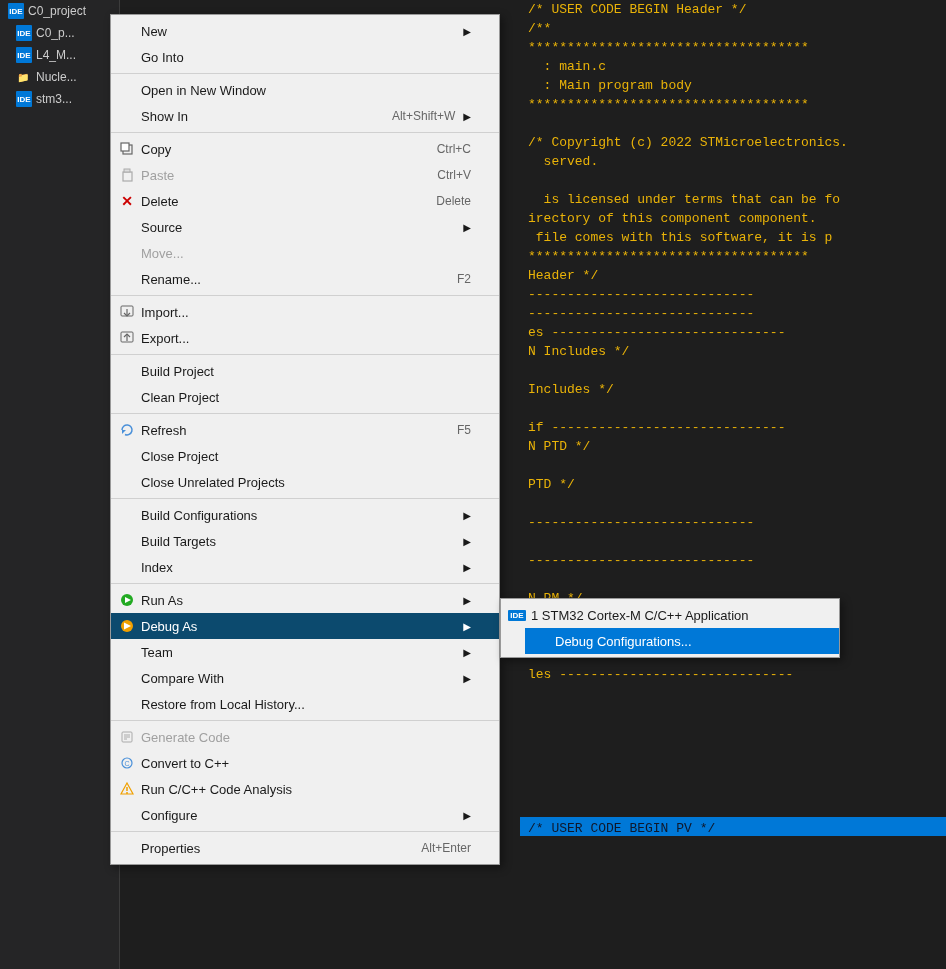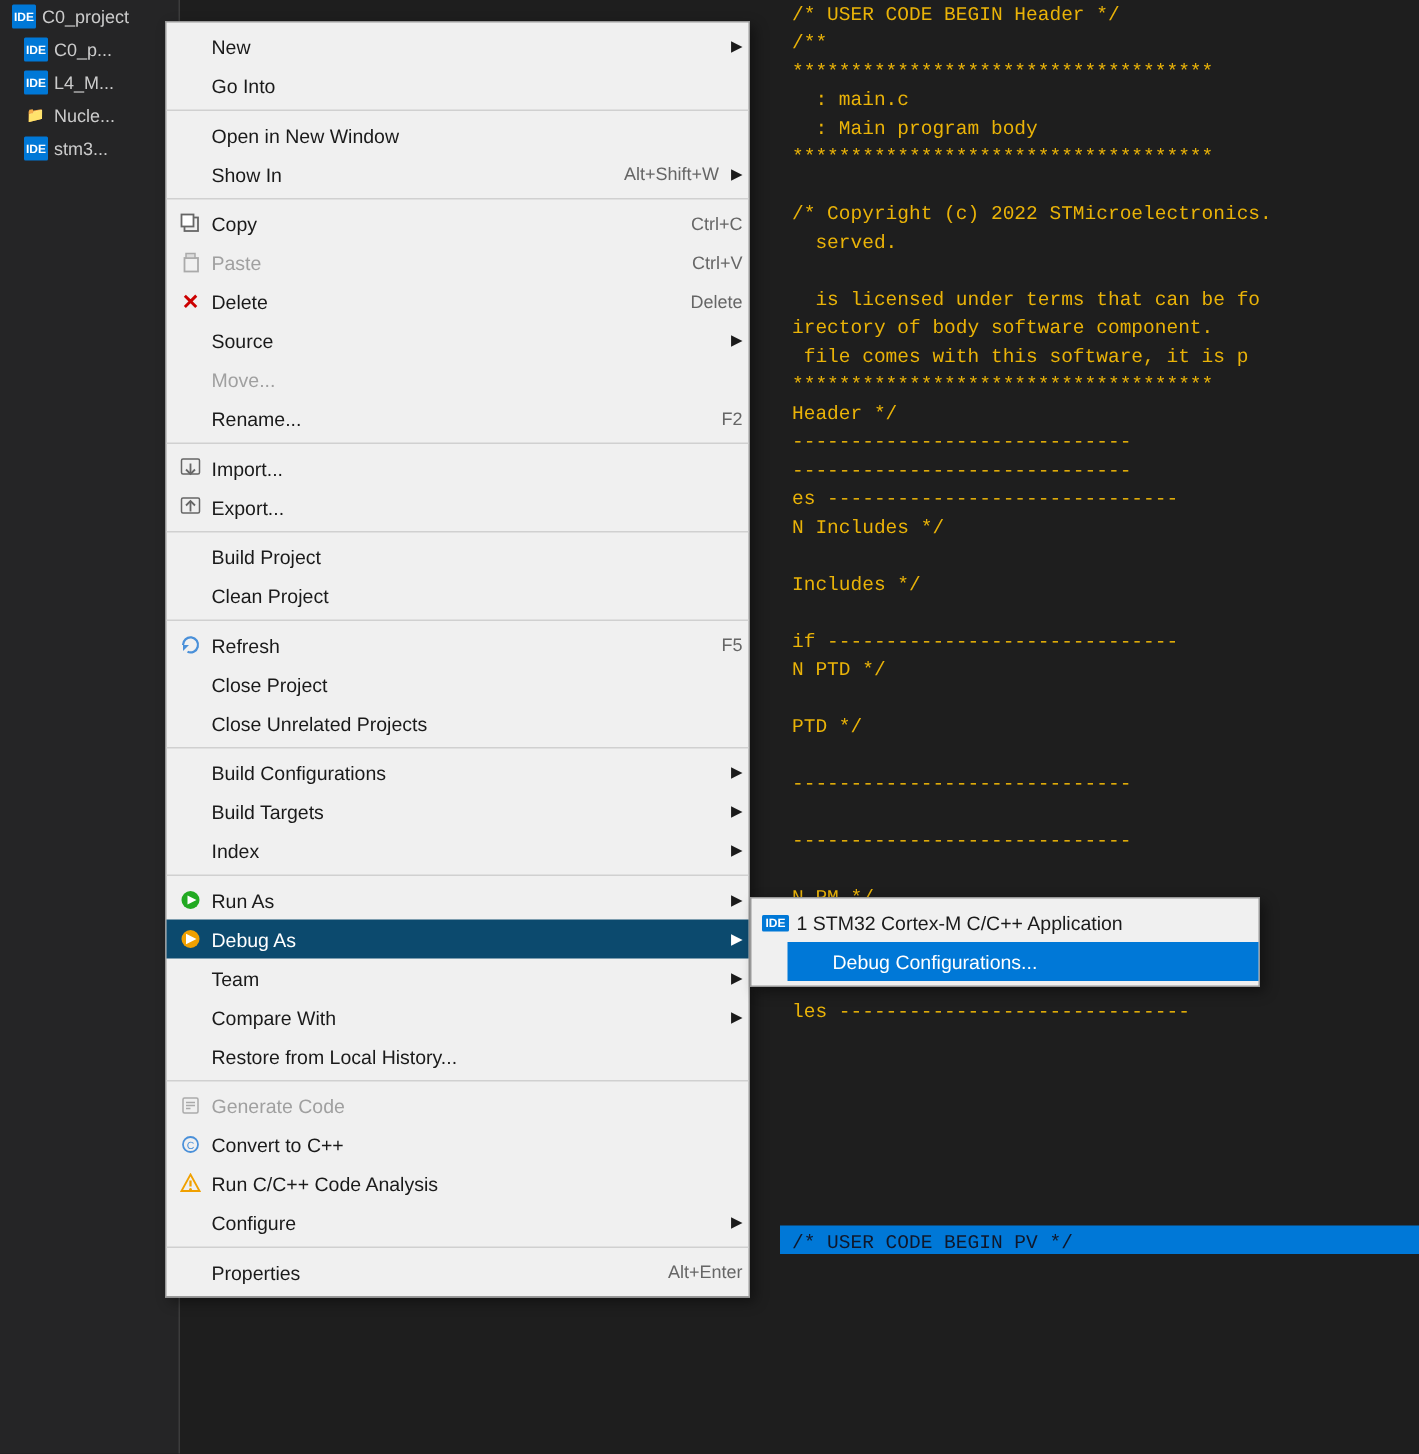--- a/index.html
+++ b/index.html
@@ -89,21 +89,21 @@
       border: 1px solid #999;
       box-shadow: 3px 3px 8px rgba(0,0,0,0.4);
       z-index: 100;
       padding: 3px 0;
     }
 
     .menu-item {
       display: flex;
       align-items: center;
       height: 26px;
-      padding: 0 4px 0 30px;
+      padding: 0 28px 0 30px;
       cursor: pointer;
       color: #1a1a1a;
       position: relative;
     }
 
     .menu-item.disabled {
       color: #a0a0a0;
     }
 
     .menu-item.highlighted {
@@ -234,21 +234,21 @@
   <div class="code-line">/**</div>
   <div class="code-line">************************************</div>
   <div class="code-line">&nbsp;&nbsp;: main.c</div>
   <div class="code-line">&nbsp;&nbsp;: Main program body</div>
   <div class="code-line">************************************</div>
   <div class="code-line"></div>
   <div class="code-line">/* Copyright (c) 2022 STMicroelectronics.</div>
   <div class="code-line">&nbsp;&nbsp;served.</div>
   <div class="code-line"></div>
   <div class="code-line">&nbsp;&nbsp;is licensed under terms that can be fo</div>
-  <div class="code-line">irectory of body software component.</div>
+  <div class="code-line">irectory of this component component.</div>
   <div class="code-line">&nbsp;file comes with this software, it is p</div>
   <div class="code-line">************************************</div>
   <div class="code-line">Header */</div>
   <div class="code-line">-----------------------------</div>
   <div class="code-line">-----------------------------</div>
   <div class="code-line">es ------------------------------</div>
   <div class="code-line">N Includes */</div>
   <div class="code-line"></div>
   <div class="code-line">Includes */</div>
   <div class="code-line"></div>

